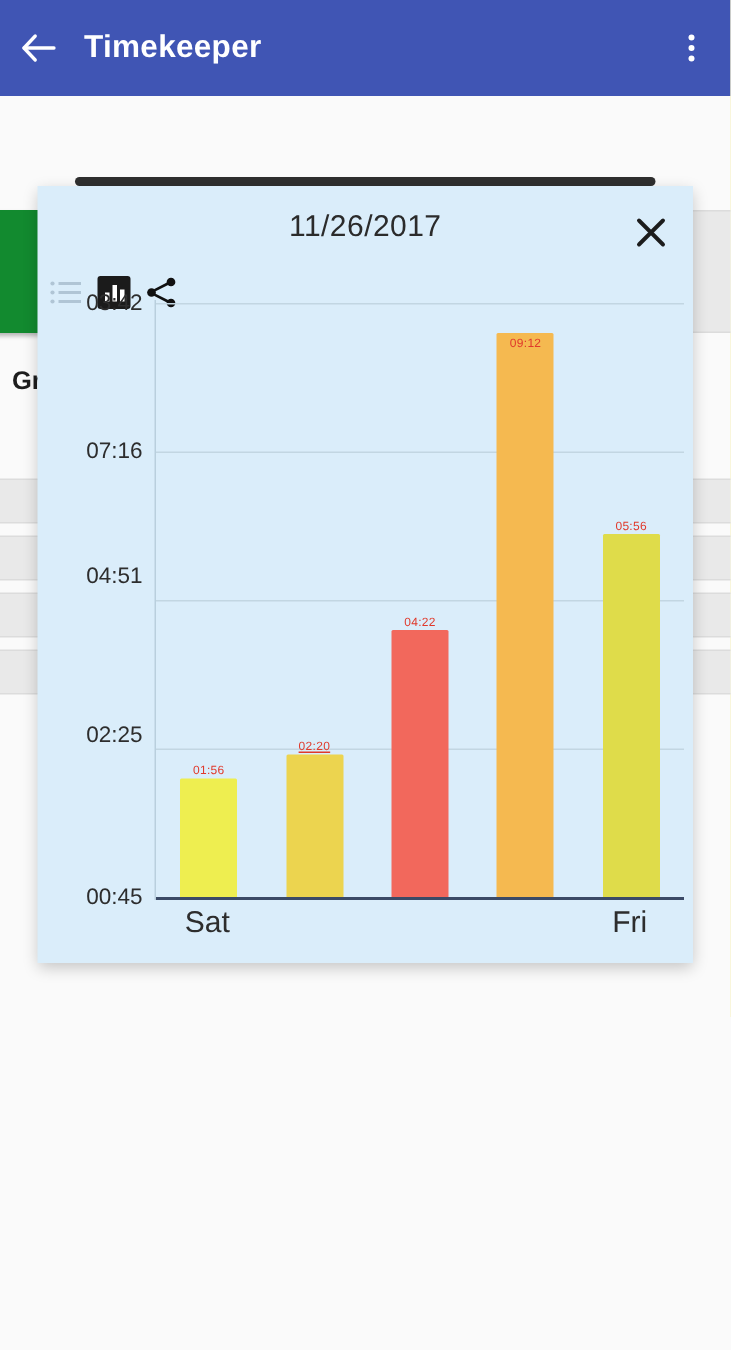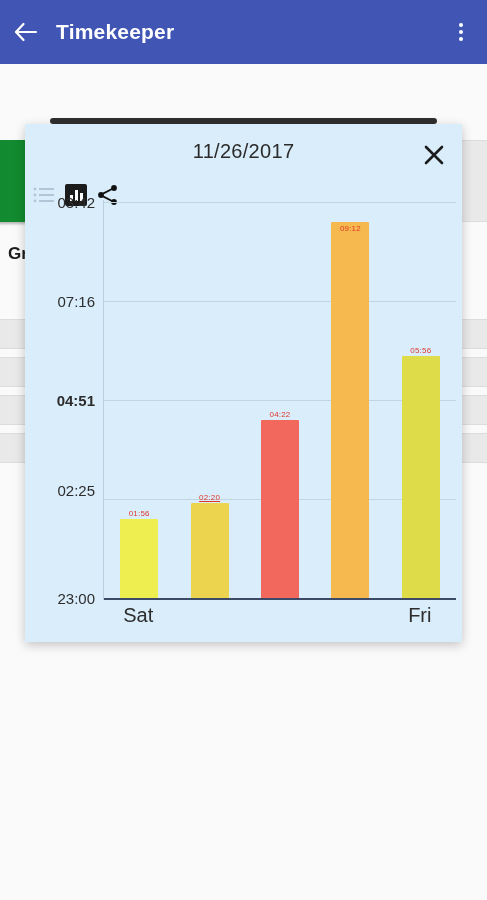--- a/index.html
+++ b/index.html
@@ -181,23 +181,23 @@
       <svg class="tool-share" viewBox="0 0 22 22">
         <circle cx="17" cy="4" r="2.9" fill="#111"></circle>
         <circle cx="17" cy="18" r="2.9" fill="#111"></circle>
         <circle cx="4" cy="11" r="2.9" fill="#111"></circle>
         <path d="M6 9.6 L15 5 M6 12.4 L15 17" stroke="#111" stroke-width="1.8"></path>
       </svg>
     </div>
 
     <div class="chart-wrap">
       <div class="ylabels" id="ylabels">
-          <div class="ylabel" style="top: 398px;">23:00</div>
+          <div class="ylabel" style="top: 398px;">00:45</div>
           <div class="ylabel" style="top: 290px;">02:25</div>
-          <div class="ylabel" style="top: 200px; font-weight: bold;">04:51</div>
+          <div class="ylabel" style="top: 184px;">04:51</div>
           <div class="ylabel" style="top: 101.339px;">07:16</div>
           <div class="ylabel" style="top: 2px;">03:42</div>
         </div>
       <div class="plot" id="plot">
         <div class="axis-base"></div>
       <div class="gridline" style="top: 299.339px;"></div>
           <div class="gridline" style="top: 200px;"></div>
           <div class="gridline" style="top: 101.339px;"></div>
           <div class="gridline" style="top: 2px;"></div>
           <div class="bar" style="left: 16.2px; width: 38px; height: 78.9265px; background: rgb(238, 238, 80);"></div>

